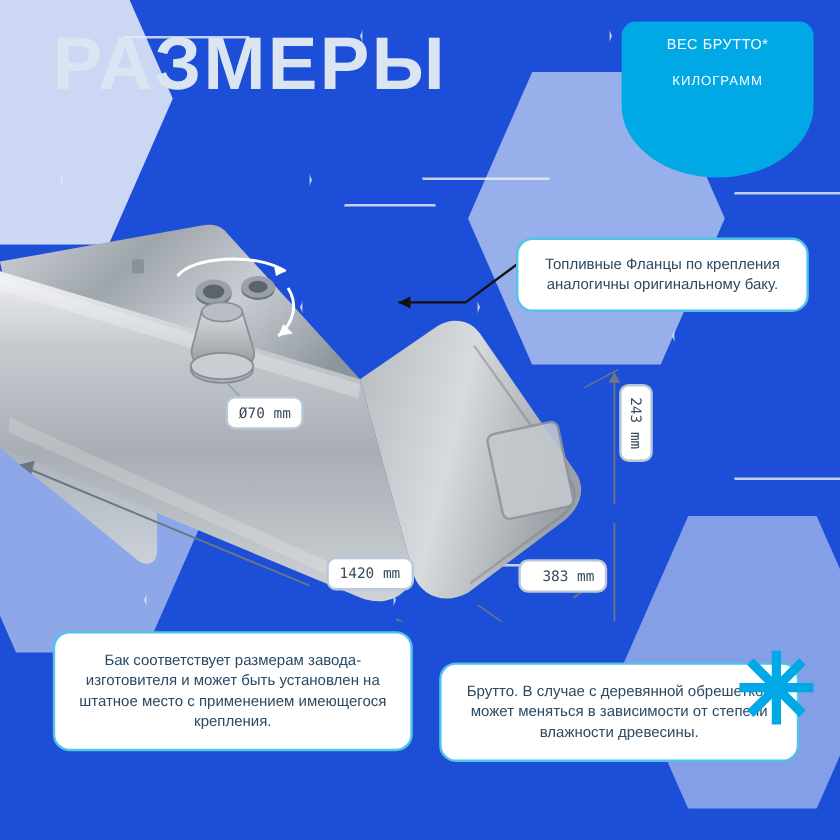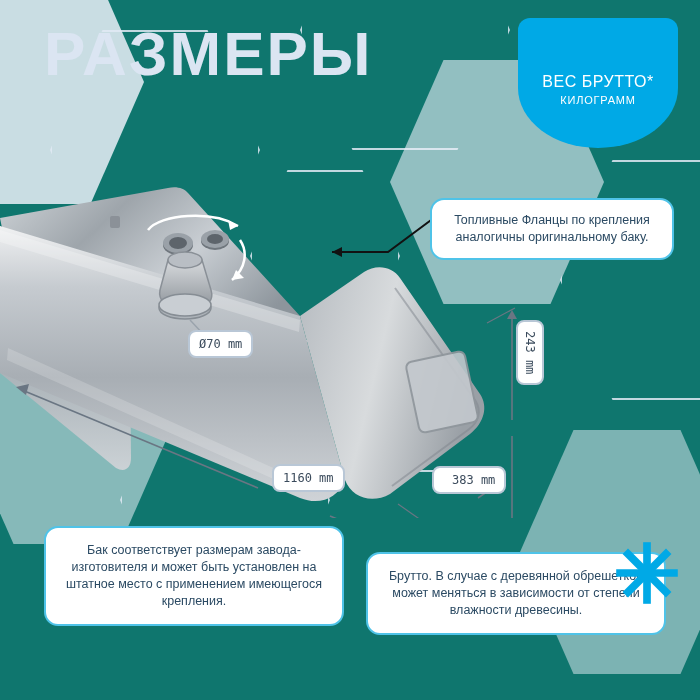--- a/index.html
+++ b/index.html
@@ -10,21 +10,21 @@
     width: 700px;
     height: 700px;
     font-family: "Liberation Sans", sans-serif;
     background: #ffffff;
     overflow: hidden;
   }
   #page {
     position: relative;
     width: 700px;
     height: 700px;
-    background: #0f766e;
+    background: #1d4ed8;
     overflow: hidden;
   }
 
   
   .bg-layer {
     position: absolute;
     inset: 0;
     overflow: hidden;
   }
   .hex {
@@ -72,36 +72,35 @@
     width: 160px;
     height: 130px;
     background: #00a9e6;
     border-radius: 12px 12px 80px 80px / 12px 12px 60px 60px;
     color: #fff;
     text-align: center;
     box-sizing: border-box;
     padding-top: 12px;
   }
   #weight-badge .cap {
-    font-size: 16px;
+    font-size: 12px;
     letter-spacing: .5px;
     text-transform: uppercase;
-    margin-top: 43px;
   }
   #weight-badge .num {
     font-size: 55px;
     font-weight: bold;
     line-height: 54px;
     margin-top: 2px;
   }
   #weight-badge .unit {
     font-size: 11px;
     letter-spacing: .8px;
     text-transform: uppercase;
-    margin-top: 3px;
+    margin-top: 18px;
   }
 
   
   #tank-wrap {
     position: absolute;
     left: 0;
     top: 168px;
     width: 530px;
     height: 350px;
   }
@@ -285,21 +284,21 @@
   <svg style="position:absolute; left:330px; top:200px;" width="180" height="110">
     <path d="M2,52 L58,52 L120,6 L178,6" fill="none" stroke="#121212" stroke-width="2"></path>
     <path d="M2,52 l10,-5 l0,10 z" fill="#121212"></path>
   </svg>
 
   <div class="callout" id="callout-flange">Топливные Фланцы по крепления аналогичны оригинальному баку.</div>
   <div class="callout" id="callout-bottom-left">Бак соответствует размерам завода-изготовителя и может быть установлен на штатное место с применением имеющегося крепления.</div>
   <div class="callout" id="callout-bottom-right">Брутто. В случае с деревянной обрешеткой может меняться в зависимости от степени влажности древесины.</div>
 
   <div class="dim" id="dim-diameter">Ø70 mm</div>
-  <div class="dim" id="dim-length">1160 mm</div>
+  <div class="dim" id="dim-length">1420 mm</div>
   <div class="dim" id="dim-depth">383 mm</div>
   <div class="dim" id="dim-height">243 mm</div>
 
   <svg id="asterisk" viewBox="0 0 100 100">
     <g stroke="#00a9e6" stroke-width="11" stroke-linecap="butt">
       <line x1="50" y1="6" x2="50" y2="94"></line>
       <line x1="6" y1="50" x2="94" y2="50"></line>
       <line x1="19" y1="19" x2="81" y2="81"></line>
       <line x1="81" y1="19" x2="19" y2="81"></line>
     </g>

